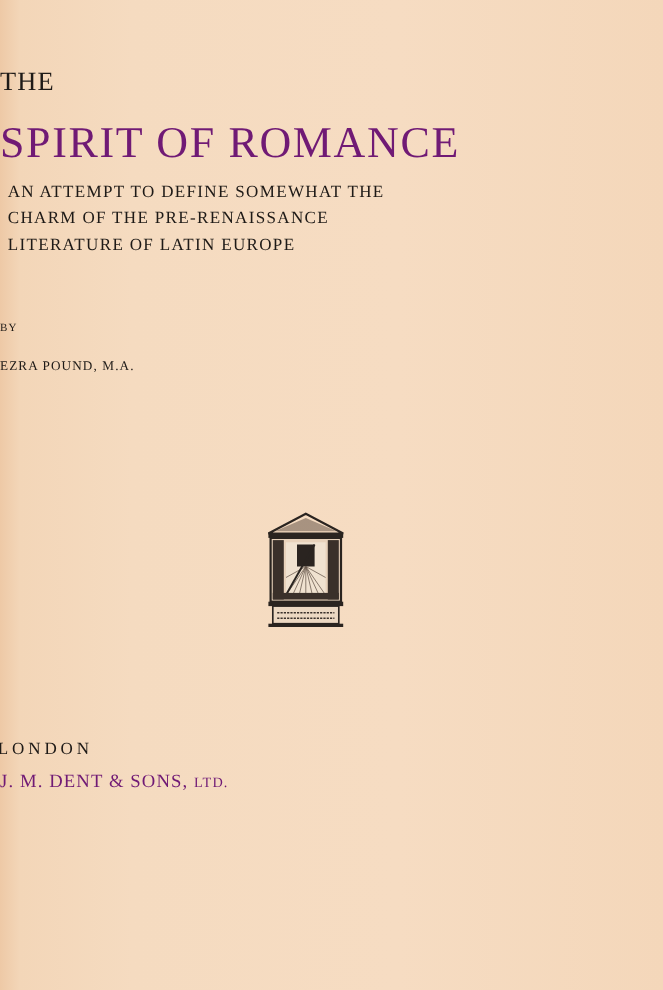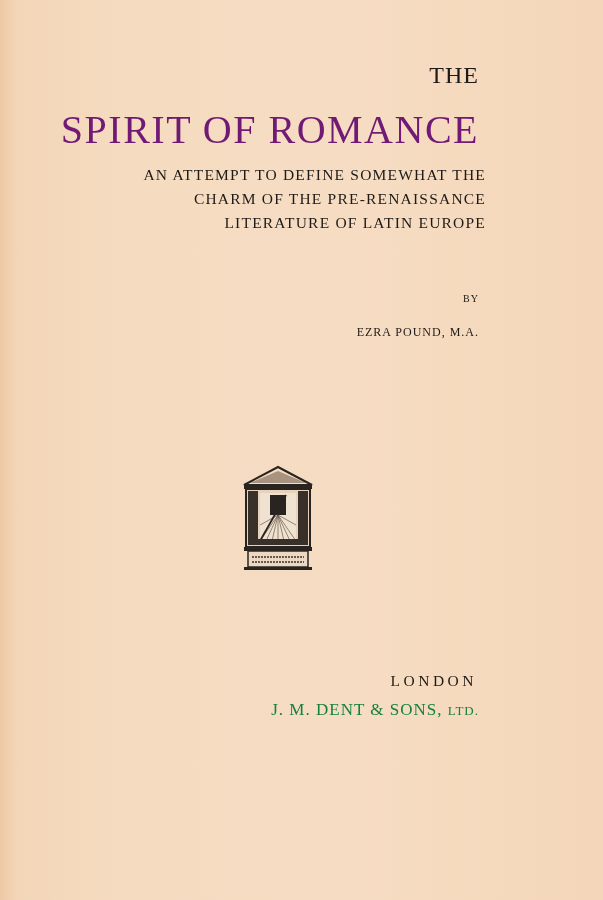--- a/index.html
+++ b/index.html
@@ -4,32 +4,32 @@
 <style>
   html, body { margin:0; padding:0; }
   body {
     width:603px; height:900px; overflow:hidden;
     background: linear-gradient(90deg, #eec9a6 0%, #f3d6b8 3%, #f5dbc0 20%, #f6dcc2 60%, #f4d7ba 100%);
     font-family: "Liberation Serif", "DejaVu Serif", serif;
     color:#1e1a17;
     position:relative;
   }
   .page { position:absolute; left:0; top:0; width:603px; height:900px; }
-  .line { position:absolute; left:0; width:479px; text-align:right; white-space:nowrap; }
+  .line { position:absolute; left:0; width:479px; text-align:left; white-space:nowrap; }
   .t-the { top:62px; font-size:24px; letter-spacing:1px; }
   .t-main { top:106px; font-size:40px; color:#701a75; letter-spacing:1.5px; }
   .t-sub { font-size:15.5px; letter-spacing:1.2px; }
   .t-sub1 { top:166px; left:7px; }
   .t-sub2 { top:190px; left:7px; }
   .t-sub3 { top:214px; left:7px; }
   .t-by { top:293px; font-size:10px; letter-spacing:1px; }
   .t-author { top:325px; font-size:12px; letter-spacing:1px; }
   .t-credit { top:352px; font-size:7.5px; letter-spacing:0.6px; }
   .t-london { top:672px; left:-2px; font-size:15.5px; letter-spacing:3.5px; }
-  .t-pub { top:700px; font-size:17px; color:#15803d; letter-spacing:1px; }
+  .t-pub { top:700px; font-size:17px; color:#701a75; letter-spacing:1px; }
   .t-pub .sc { font-size:13px; }
   .t-addr { top:728px; font-size:17px; letter-spacing:0.8px; }
   .t-addr .sc { font-size:12px; }
   .emblem { position:absolute; left:242px; top:463px; width:72px; height:108px; }
 </style>
 </head>
 <body>
 
 <div class="page">
   <div class="line t-the">THE</div>

